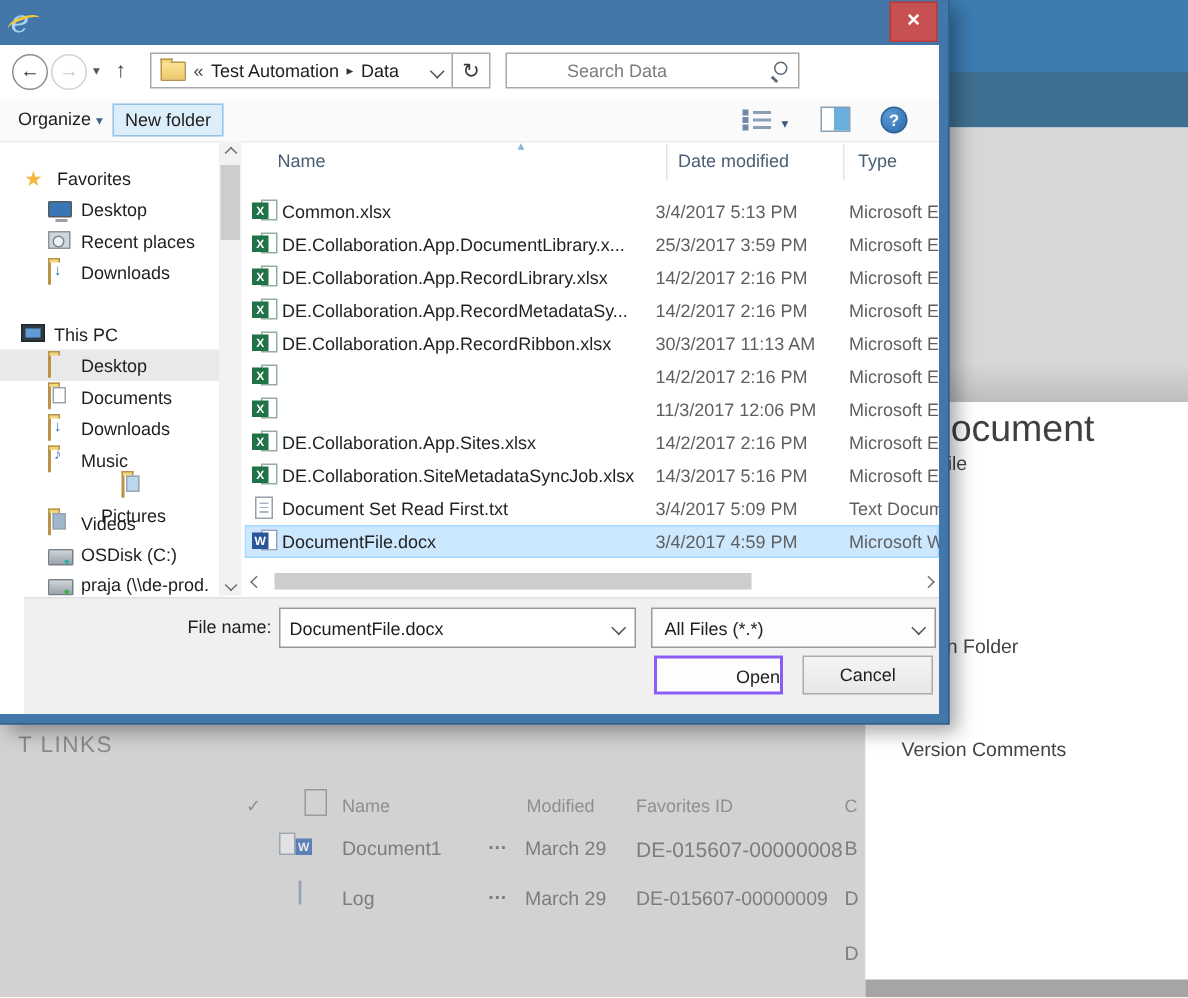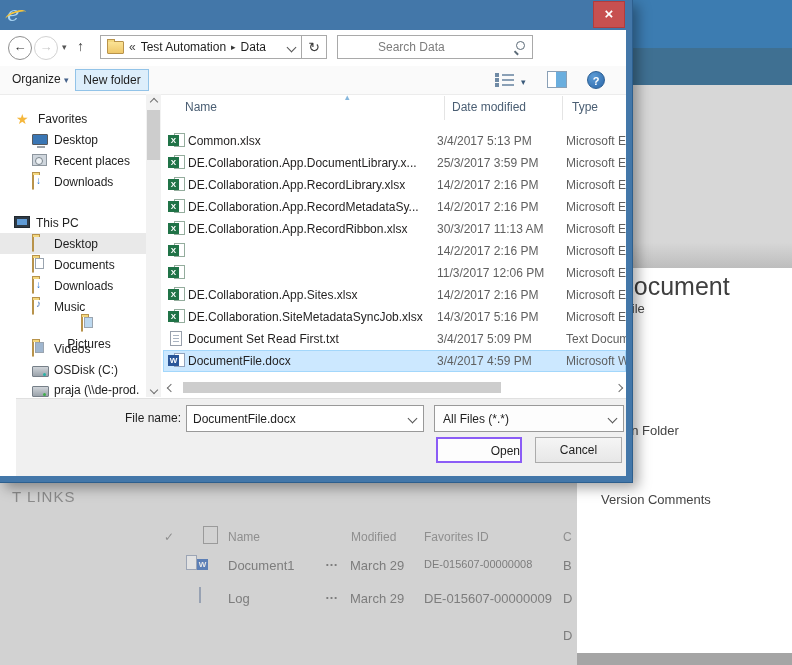--- a/index.html
+++ b/index.html
@@ -128,21 +128,21 @@
     <div class="ab dimhdr" style="left:228px;top:48px;">Name</div>
     <div class="ab dimhdr" style="left:351px;top:48px;">Modified</div>
     <div class="ab dimhdr" style="left:424px;top:48px;">Favorites ID</div>
     <div class="ab dimhdr" style="left:563px;top:48px;">C</div>
 
     <div class="ab" style="left:0;top:72px;width:577px;height:24px;">
       <span class="ab dimword" style="left:197px;top:1px;"><span class="pg"></span><span class="bx">W</span></span>
       <span class="ab dimtxt" style="left:228px;top:4px;font-size:13px;">Document1</span>
       <span class="ab dimtxt" style="left:325px;top:0px;font-size:13px;font-weight:bold;">…</span>
       <span class="ab dimtxt" style="left:350px;top:4px;font-size:13px;">March 29</span>
-      <span class="ab dimtxt" style="left:424px;top:4px;font-size:11px;">DE-015607-00000008</span>
+      <span class="ab dimtxt" style="left:424px;top:4px;font-size:14px;">DE-015607-00000008</span>
       <span class="ab dimtxt" style="left:563px;top:4px;font-size:13px;">B</span>
     </div>
 
     <div class="ab" style="left:0;top:105px;width:577px;height:24px;">
       <span class="ab logic" style="left:199px;top:1px;"></span>
       <span class="ab dimtxt" style="left:228px;top:4px;font-size:13px;">Log</span>
       <span class="ab dimtxt" style="left:325px;top:0px;font-size:13px;font-weight:bold;">…</span>
       <span class="ab dimtxt" style="left:350px;top:4px;font-size:13px;">March 29</span>
       <span class="ab dimtxt" style="left:424px;top:4px;font-size:13px;">DE-015607-00000009</span>
       <span class="ab dimtxt" style="left:563px;top:4px;font-size:13px;">D</span>

